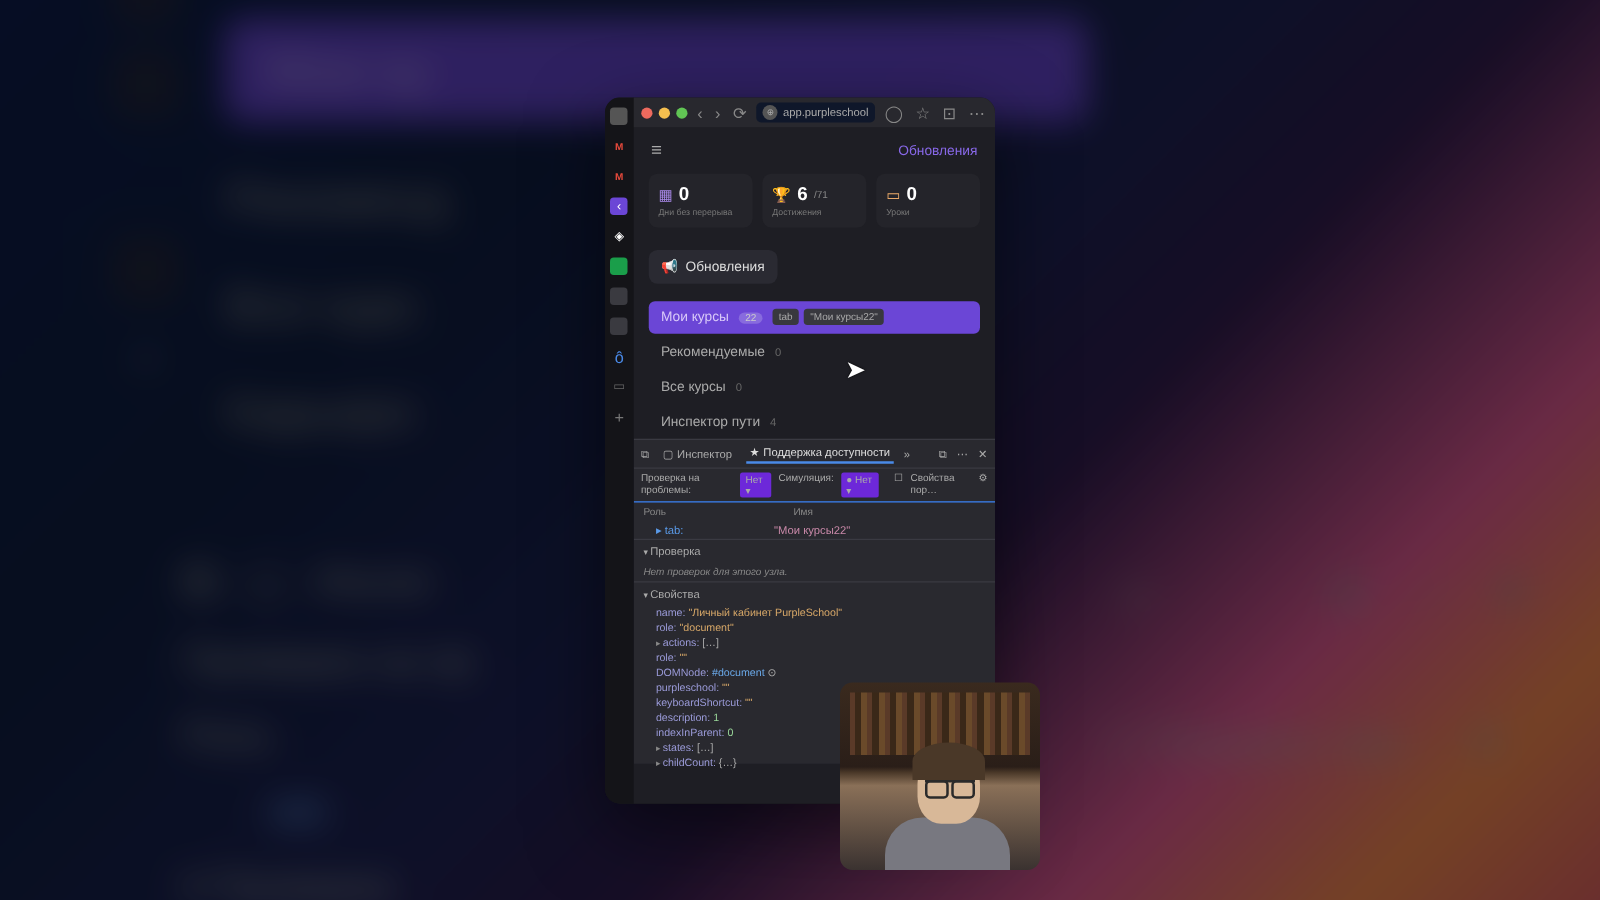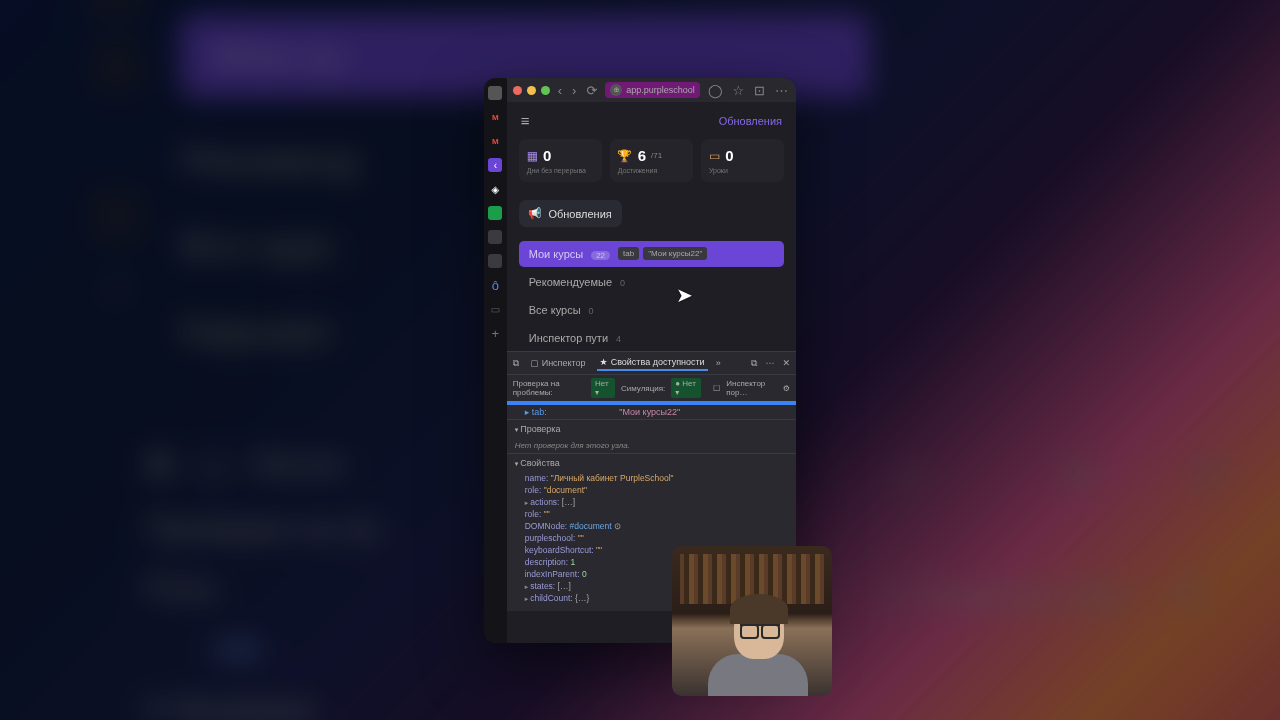--- a/index.html
+++ b/index.html
@@ -31,21 +31,21 @@
 .di-ln{color:#666}
 .di-pl{color:#777;font-size:13px}
 
 .main{flex:1;display:flex;flex-direction:column}
 
 .titlebar{height:24px;background:#28282e;display:flex;align-items:center;padding:0 6px;gap:6px;font-size:10px}
 .tl{display:flex;gap:5px}
 .tl span{width:9px;height:9px;border-radius:50%}
 .tl-r{background:#ed6a5e}.tl-y{background:#f5bf4f}.tl-g{background:#61c554}
 .nav-btn{color:#888;font-size:13px;padding:0 2px}
-.url-box{flex:1;background:#701a75;border-radius:4px;padding:2px 5px;display:flex;align-items:center;gap:4px;color:#aaa;font-size:9px}
+.url-box{flex:1;background:#0f172a;border-radius:4px;padding:2px 5px;display:flex;align-items:center;gap:4px;color:#aaa;font-size:9px}
 .url-lock{width:12px;height:12px;background:#555;border-radius:50%;display:flex;align-items:center;justify-content:center;font-size:7px}
 
 .page{flex:1;background:#1e1e24;display:flex;flex-direction:column;overflow:hidden}
 .page-header{display:flex;justify-content:space-between;align-items:center;padding:10px 14px}
 .menu-btn{color:#aaa;font-size:15px}
 .updates-link{color:#8868e8;font-size:11px}
 
 .stats{display:flex;gap:8px;padding:0 12px}
 .stat{flex:1;background:#24242a;border-radius:7px;padding:8px;display:flex;flex-direction:column}
 .stat-top{display:flex;align-items:center;gap:5px}
@@ -54,34 +54,34 @@
 .stat-sub{color:#888;font-size:8px}
 .stat-lbl{color:#777;font-size:7px;margin-top:3px}
 .si-cal{color:#a888e8}.si-tro{color:#d888e8}.si-bk{color:#e8a868}
 
 .upd-btn{margin:18px 12px 8px;background:#2a2a32;border-radius:7px;padding:7px 10px;display:inline-flex;align-items:center;gap:6px;color:#ddd;font-size:11px;align-self:flex-start}
 
 .tooltip{position:absolute;left:134px;top:169px;display:flex;gap:4px;font-size:8px}
 .tooltip span{background:#38383e;padding:2px 5px;border-radius:3px;color:#aaa}
 
 .tabs{padding:0 12px;display:flex;flex-direction:column;gap:2px;margin-top:6px}
-.tab{padding:7px 10px;border-radius:5px;display:flex;align-items:flex-end;gap:8px;font-size:11px;color:#aaa}
+.tab{padding:7px 10px;border-radius:5px;display:flex;align-items:center;gap:8px;font-size:11px;color:#aaa}
 .tab.active{background:#6b46d6;color:#d8c8f8}
 .badge{background:rgba(255,255,255,.2);border-radius:8px;padding:0 5px;font-size:8px;color:#ccc}
 .cnt{color:#666;font-size:9px}
 
 .cursor{position:absolute;left:192px;top:205px;font-size:20px;color:#fff;z-index:20;text-shadow:0 0 2px #000}
 
 .devtools{height:260px;background:#29292f;border-top:1px solid #3a3a42;font-size:9px;color:#aaa;display:flex;flex-direction:column}
 .dt-tabs{display:flex;align-items:center;padding:3px 6px;gap:8px;border-bottom:1px solid #3a3a42}
 .dt-tab{display:flex;align-items:center;gap:3px;padding:2px 3px}
 .dt-tab.active{border-bottom:2px solid #4a8ae8;color:#ddd}
 .dt-tabs .sp{flex:1}
-.dt-filters{display:flex;align-items:center;padding:3px 6px;gap:6px;border-bottom:4px solid #3b82f6;font-size:8px}
-.sel{background:#14532d;padding:1px 4px;border-radius:2px;font-size:8px}
+.dt-filters{display:flex;padding:3px 6px;gap:6px;border-bottom:1px solid #3b82f6;font-size:8px}
+.sel{background:#6d28d9;padding:1px 4px;border-radius:2px;font-size:8px}
 .dt-cols{display:flex;padding:3px 8px;font-size:8px;color:#888}
 .dt-cols div:first-child{width:120px}
 .dt-tree{padding:2px 18px;color:#5a9ae8;font-size:9px}
 .tree-v{color:#c888a8}
 .dt-sec{border-top:1px solid #3a3a42;padding:4px 8px}
 .dt-sec-h{color:#aaa;font-size:9px}
 .dt-sec-h::before{content:"▾ ";font-size:7px}
 .dt-msg{color:#888;font-style:italic;padding:3px 8px;font-size:8px}
 .dt-props{padding:0 6px}
 .prop{padding:1px 12px;font-size:8.5px}
@@ -235,38 +235,42 @@
 
       <div class="devtools">
         <div class="dt-tabs">
           <span>⧉</span>
           <div class="dt-tab">
               <span>▢</span>
               <span>Инспектор</span>
             </div>
           <div class="dt-tab active">
               <span>★</span>
-              <span>Свойства доступности</span>
+              <span>Поддержка доступности</span>
             </div>
           <span>»</span>
           <span class="sp"></span>
           <span>⧉</span>
           <span>⋯</span>
           <span>✕</span>
         </div>
         <div class="dt-filters">
           <span>Проверка на проблемы:</span>
           <span class="sel"><span>Нет</span> ▾</span>
           <span>Симуляция:</span>
           <span class="sel">● <span>Нет</span> ▾</span>
           <span class="sp" style="flex:1"></span>
           <span>☐</span>
-          <span>Инспектор пор…</span>
+          <span>Свойства пор…</span>
           <span>⚙</span>
         </div>
+        <div class="dt-cols">
+            <div>Роль</div>
+            <div>Имя</div>
+          </div>
         <div class="dt-tree">
           ▸ <span>tab:</span> <span class="tree-v" style="margin-left:70px">"Мои курсы22"</span>
         </div>
         <div class="dt-sec">
             <div class="dt-sec-h">Проверка</div>
           </div>
         <div class="dt-msg">Нет проверок для этого узла.</div>
         <div class="dt-sec">
             <div class="dt-sec-h">Свойства</div>
           </div>

